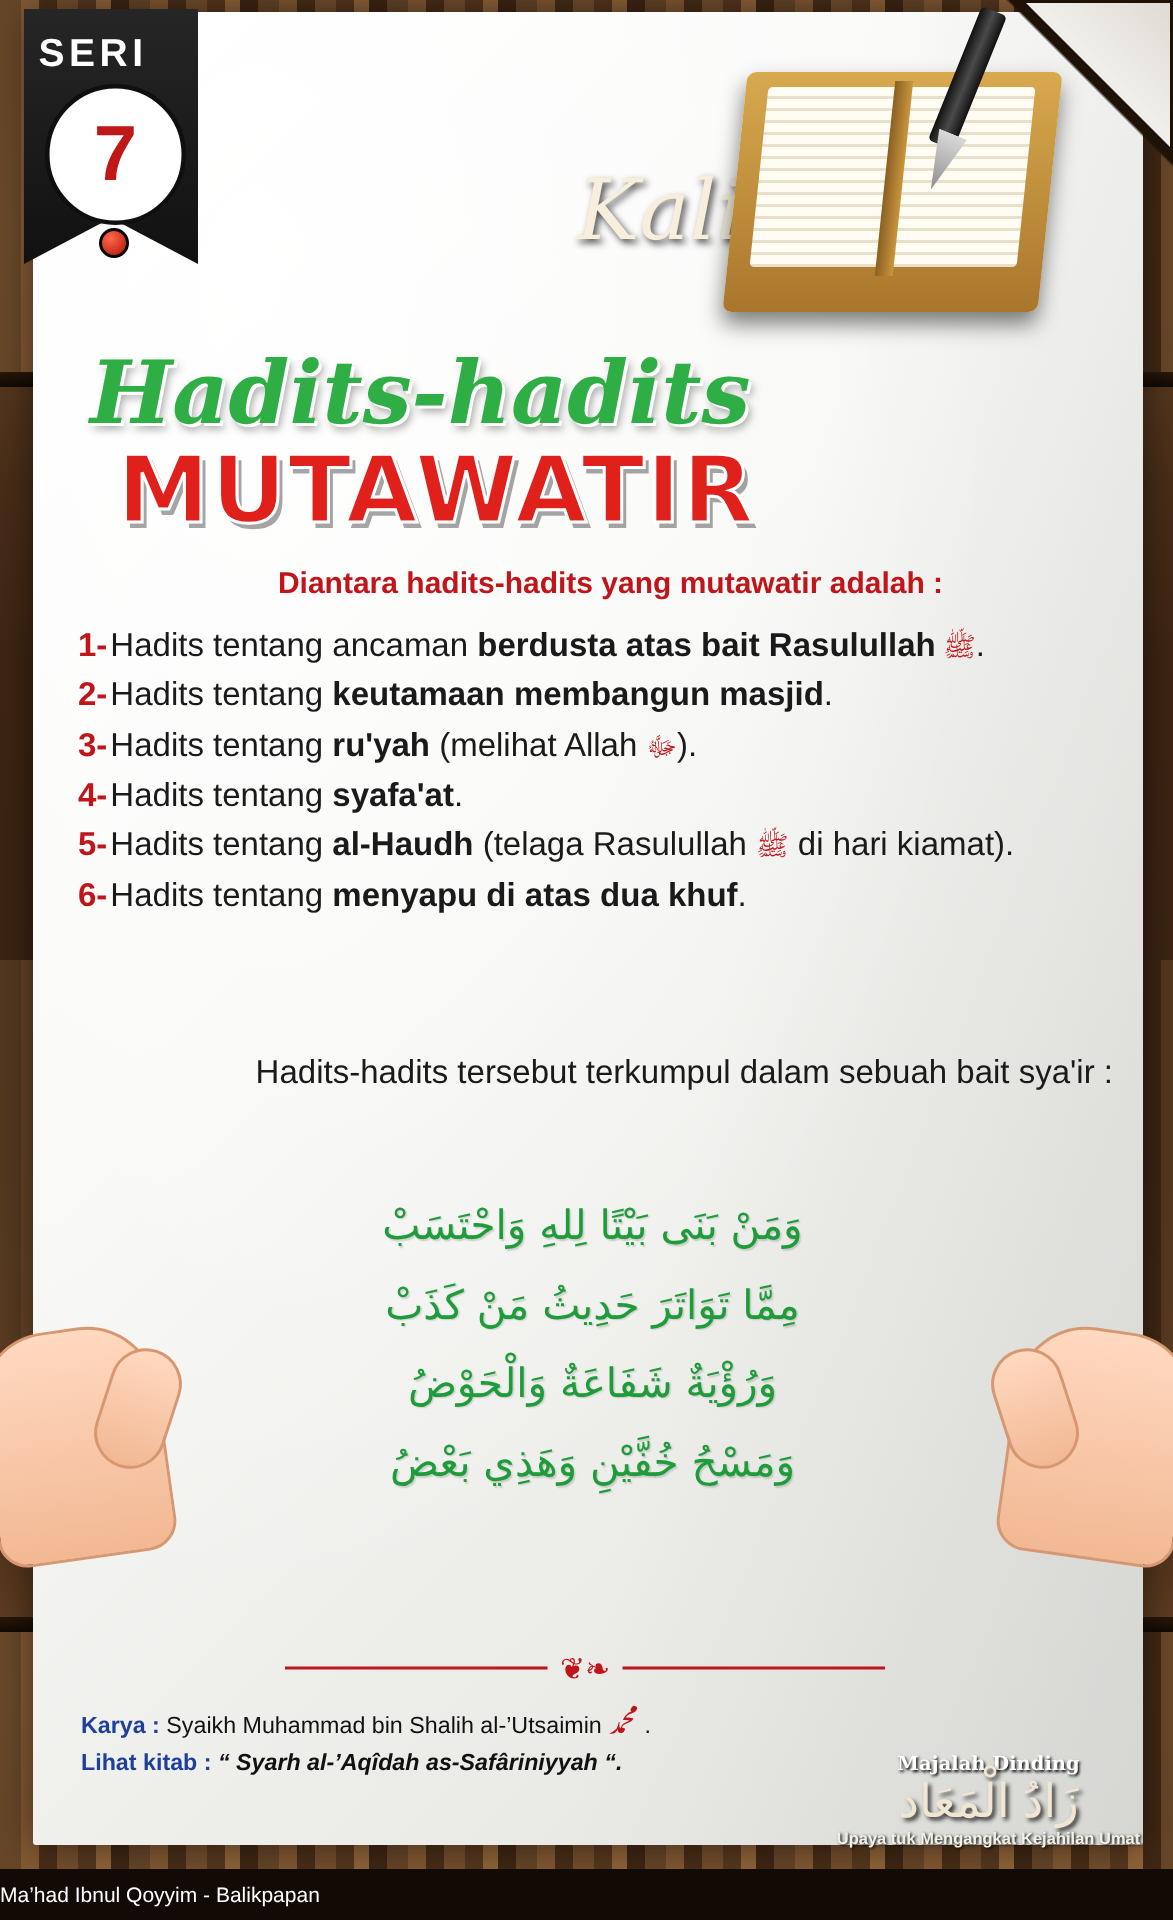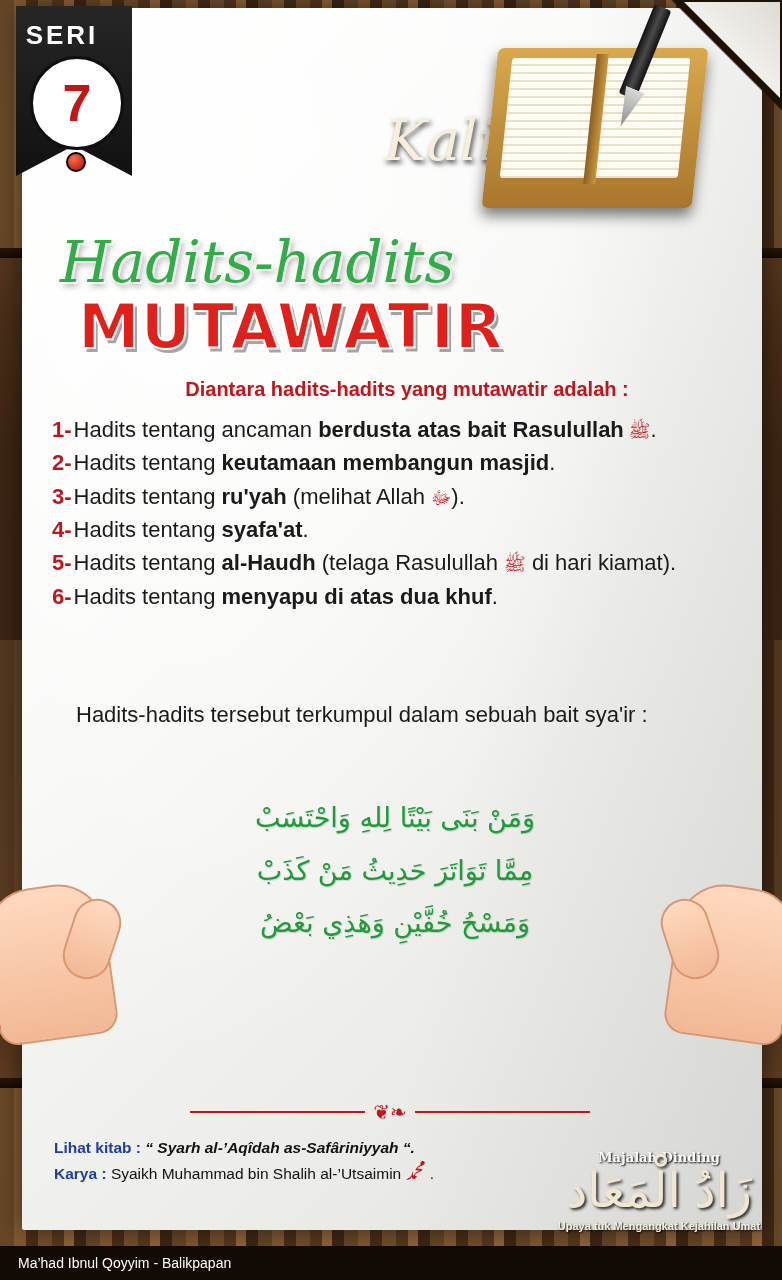--- a/index.html
+++ b/index.html
@@ -134,21 +134,21 @@
   .pen .nib{
     position:absolute;left:22px;top:88px;width:20px;height:40px;
     background:linear-gradient(180deg,#d9d9d9,#8e8e8e);
     transform:rotate(22deg);
     clip-path:polygon(50% 100%,0 0,100% 0);
   }
 
   
   .title-hadits{
     position:absolute;left:60px;top:228px;width:500px;
-    font-family:"DejaVu Serif", serif;font-style:italic;font-weight:normal;
+    font-family:"DejaVu Serif", serif;font-style:italic;font-weight:bold;
     font-size:58px;color:#2fae45;
     text-shadow:2px 2px 0 #fff, 3px 4px 6px rgba(0,0,0,.35);
   }
   .title-mutawatir{
     position:absolute;left:78px;top:290px;width:520px;
     font-family:"DejaVu Sans", sans-serif;font-weight:bold;
     font-size:62px;letter-spacing:1px;color:#e0201b;
     -webkit-text-stroke:2px #ffffff;
     text-shadow:3px 4px 0 rgba(0,0,0,.35);
   }
@@ -163,21 +163,21 @@
     font-size:22px;color:#1a1a1a;line-height:1.38;
   }
   .li{display:flex;margin-bottom:3px;}
   .li .num{color:#c0161b;font-weight:bold;margin-right:2px;}
   .li .txt{flex:1;}
   .b{font-weight:bold;}
   .saw{color:#c0161b;font-size:18px;}
 
   .para{
     position:absolute;left:52px;top:700px;width:690px;
-    font-size:22px;color:#1a1a1a;line-height:1.4;
+    font-size:22px;color:#1a1a1a;line-height:1.4;text-align:right;
   }
   .para .ind{display:inline-block;width:24px;}
 
   .arabic{
     position:absolute;left:60px;top:792px;width:670px;
     text-align:center;color:#1f9c3a;direction:rtl;
     font-family:"DejaVu Sans", sans-serif;
     font-size:27px;line-height:1.95;
     text-shadow:1px 1px 1px rgba(0,0,0,.15);
   }
@@ -198,36 +198,36 @@
 
   
   .logo{
     position:absolute;right:18px;bottom:48px;width:210px;text-align:center;z-index:20;
   }
   .logo .md{
     font-family:"DejaVu Serif", serif;font-weight:bold;
     font-size:13px;color:#ffffff;text-shadow:1px 1px 2px #000;
   }
   .logo .ar{
-    font-size:48px;color:#f0e6d2;line-height:1.1;
+    font-size:31px;color:#f0e6d2;line-height:1.1;
     text-shadow:2px 2px 3px rgba(0,0,0,.8);
     direction:rtl;
     text-align:center;
   }
   .logo .tag{
     font-size:11px;color:#f5f0e4;font-weight:bold;margin-top:2px;
     text-shadow:1px 1px 2px #000;
   }
 
   .footer{
     position:absolute;left:0;bottom:0;width:782px;height:34px;
     background:#120a04;
     display:flex;align-items:center;
   }
-  .footer .txt{color:#ffffff;font-size:14px;padding-left:18px;}
+  .footer .txt{color:#ffffff;font-size:14px;}
 
   
   .hand{position:absolute;bottom:240px;width:120px;height:200px;z-index:45;}
   .hand .palm{
     position:absolute;bottom:0;width:116px;height:150px;
     background:linear-gradient(180deg,#ffd9c0,#f2b894);
     border-radius:48px 48px 20px 20px;
     border:2px solid #d79770;
   }
   .hand .thumb{
@@ -309,40 +309,41 @@
         <span class="num">6-</span>
         <span class="txt"><span>Hadits tentang </span><span class="b">menyapu di atas dua khuf</span><span>.</span></span>
       </div>
     </div>
 
   <div class="para"><span class="ind"></span><span id="para-text">Hadits-hadits tersebut terkumpul dalam sebuah bait sya'ir :</span></div>
 
   <div class="arabic" id="arabic-container">
       <div>وَمَنْ بَنَى بَيْتًا لِلهِ وَاحْتَسَبْ</div>
       <div>مِمَّا تَوَاتَرَ حَدِيثُ مَنْ كَذَبْ</div>
+      <div>وَرُؤْيَةٌ شَفَاعَةٌ وَالْحَوْضُ</div>
       <div>وَمَسْحُ خُفَّيْنِ وَهَذِي بَعْضُ</div>
     </div>
 
   <div class="divider">
     <div class="ln"></div>
     <div class="di">❦❧</div>
     <div class="ln"></div>
   </div>
 
   <div class="refs">
-    <div>
-      <span class="lbl">Lihat kitab :</span>
-      <span class="it">“ Syarh al-’Aqîdah as-Safâriniyyah “.</span>
-    </div>
     <div>
       <span class="lbl">Karya :</span>
       <span>Syaikh Muhammad bin Shalih al-’Utsaimin</span>
       <span class="saw">ﷴ</span>
       <span>.</span>
     </div>
+    <div>
+      <span class="lbl">Lihat kitab :</span>
+      <span class="it">“ Syarh al-’Aqîdah as-Safâriniyyah “.</span>
+    </div>
   </div>
 
   <div class="logo">
     <div class="md">Majalah Dinding</div>
     <div class="ar">زَادُ الْمَعَاد</div>
     <div class="tag">Upaya tuk Mengangkat Kejahilan Umat</div>
   </div>
 
   <div class="hand left">
     <div class="palm"></div>

